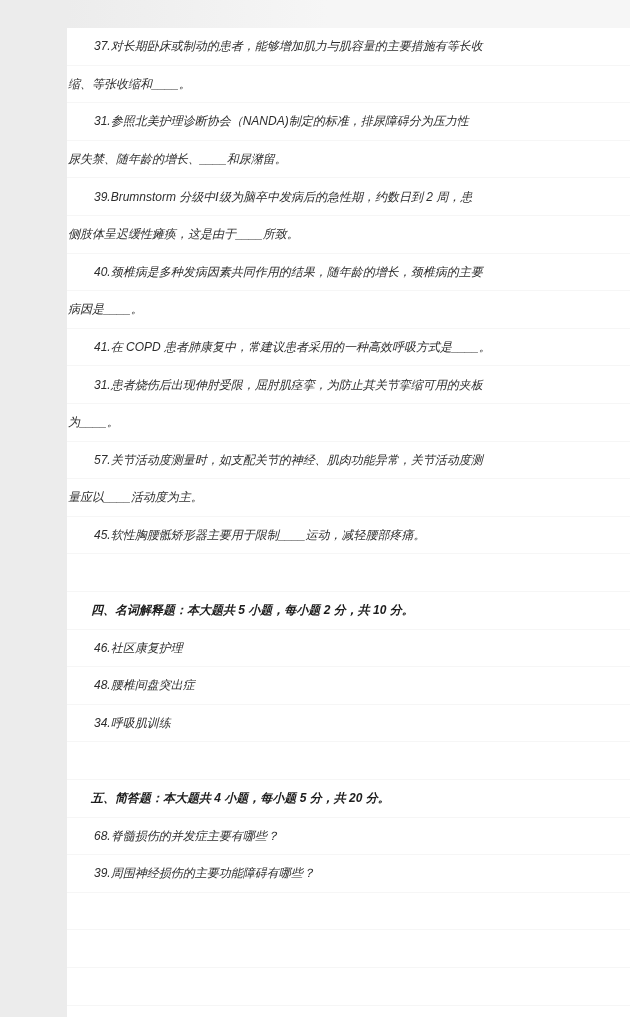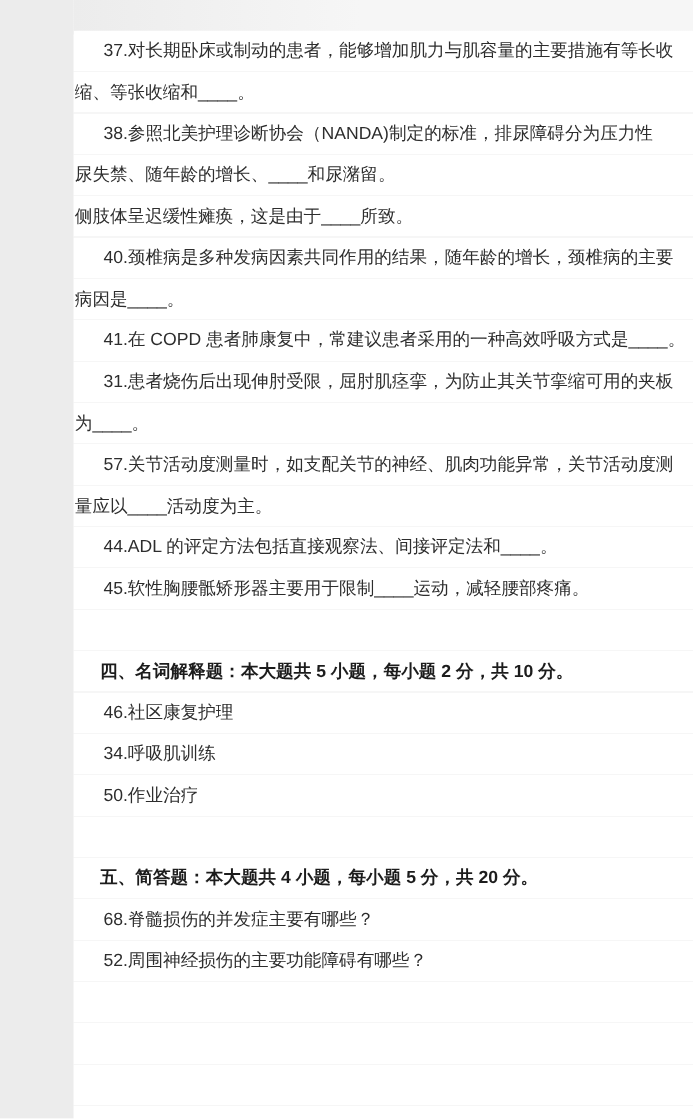--- a/index.html
+++ b/index.html
@@ -40,54 +40,55 @@
       var(--band-line, #f6f6f6) 36.6px,
       var(--band-line, #f6f6f6) 37.6px
     );
   }
   .line {
     height: 37.6px;
     display: flex;
     align-items: center;
     white-space: nowrap;
     padding-left: 1px;
-    font-size: 16px;
+    font-size: 12px;
     color: var(--text-color, #2d2d2d);
+    font-style: italic;
   }
   .line.indent { padding-left: 27px; }
   .line.heading {
     font-weight: bold;
     color: var(--heading-color, #1c1c1c);
     padding-left: 24px;
   }
 </style>
 </head>
 <body>
 
 <div id="canvas">
   <div class="margin-left"></div>
   <div class="margin-top"></div>
   <div id="content">
       <div class="line indent">37.对长期卧床或制动的患者，能够增加肌力与肌容量的主要措施有等长收</div>
       <div class="line">缩、等张收缩和____。</div>
-      <div class="line indent">38.参照北美护理诊断协会（NANDA)制定的标准，排尿障碍分为压力性</div>
+      <div class="line indent">31.参照北美护理诊断协会（NANDA)制定的标准，排尿障碍分为压力性</div>
       <div class="line">尿失禁、随年龄的增长、____和尿潴留。</div>
+      <div class="line indent">39.Brumnstorm 分级中Ⅰ级为脑卒中发病后的急性期，约数日到 2 周，患</div>
       <div class="line">侧肢体呈迟缓性瘫痪，这是由于____所致。</div>
       <div class="line indent">40.颈椎病是多种发病因素共同作用的结果，随年龄的增长，颈椎病的主要</div>
       <div class="line">病因是____。</div>
       <div class="line indent">41.在 COPD 患者肺康复中，常建议患者采用的一种高效呼吸方式是____。</div>
       <div class="line indent">31.患者烧伤后出现伸肘受限，屈肘肌痉挛，为防止其关节挛缩可用的夹板</div>
       <div class="line">为____。</div>
       <div class="line indent">57.关节活动度测量时，如支配关节的神经、肌肉功能异常，关节活动度测</div>
       <div class="line">量应以____活动度为主。</div>
-      <div class="line indent">44.ADL 的评定方法包括直接观察法、间接评定法和____。</div>
       <div class="line indent">45.软性胸腰骶矫形器主要用于限制____运动，减轻腰部疼痛。</div>
       <div class="line blank"></div>
       <div class="line indent heading">四、名词解释题：本大题共 5 小题，每小题 2 分，共 10 分。</div>
       <div class="line indent">46.社区康复护理</div>
+      <div class="line indent">48.腰椎间盘突出症</div>
       <div class="line indent">34.呼吸肌训练</div>
-      <div class="line indent">50.作业治疗</div>
       <div class="line blank"></div>
       <div class="line indent heading">五、简答题：本大题共 4 小题，每小题 5 分，共 20 分。</div>
       <div class="line indent">68.脊髓损伤的并发症主要有哪些？</div>
-      <div class="line indent">52.周围神经损伤的主要功能障碍有哪些？</div>
+      <div class="line indent">39.周围神经损伤的主要功能障碍有哪些？</div>
     </div>
 </div>
 
 </body></html>

